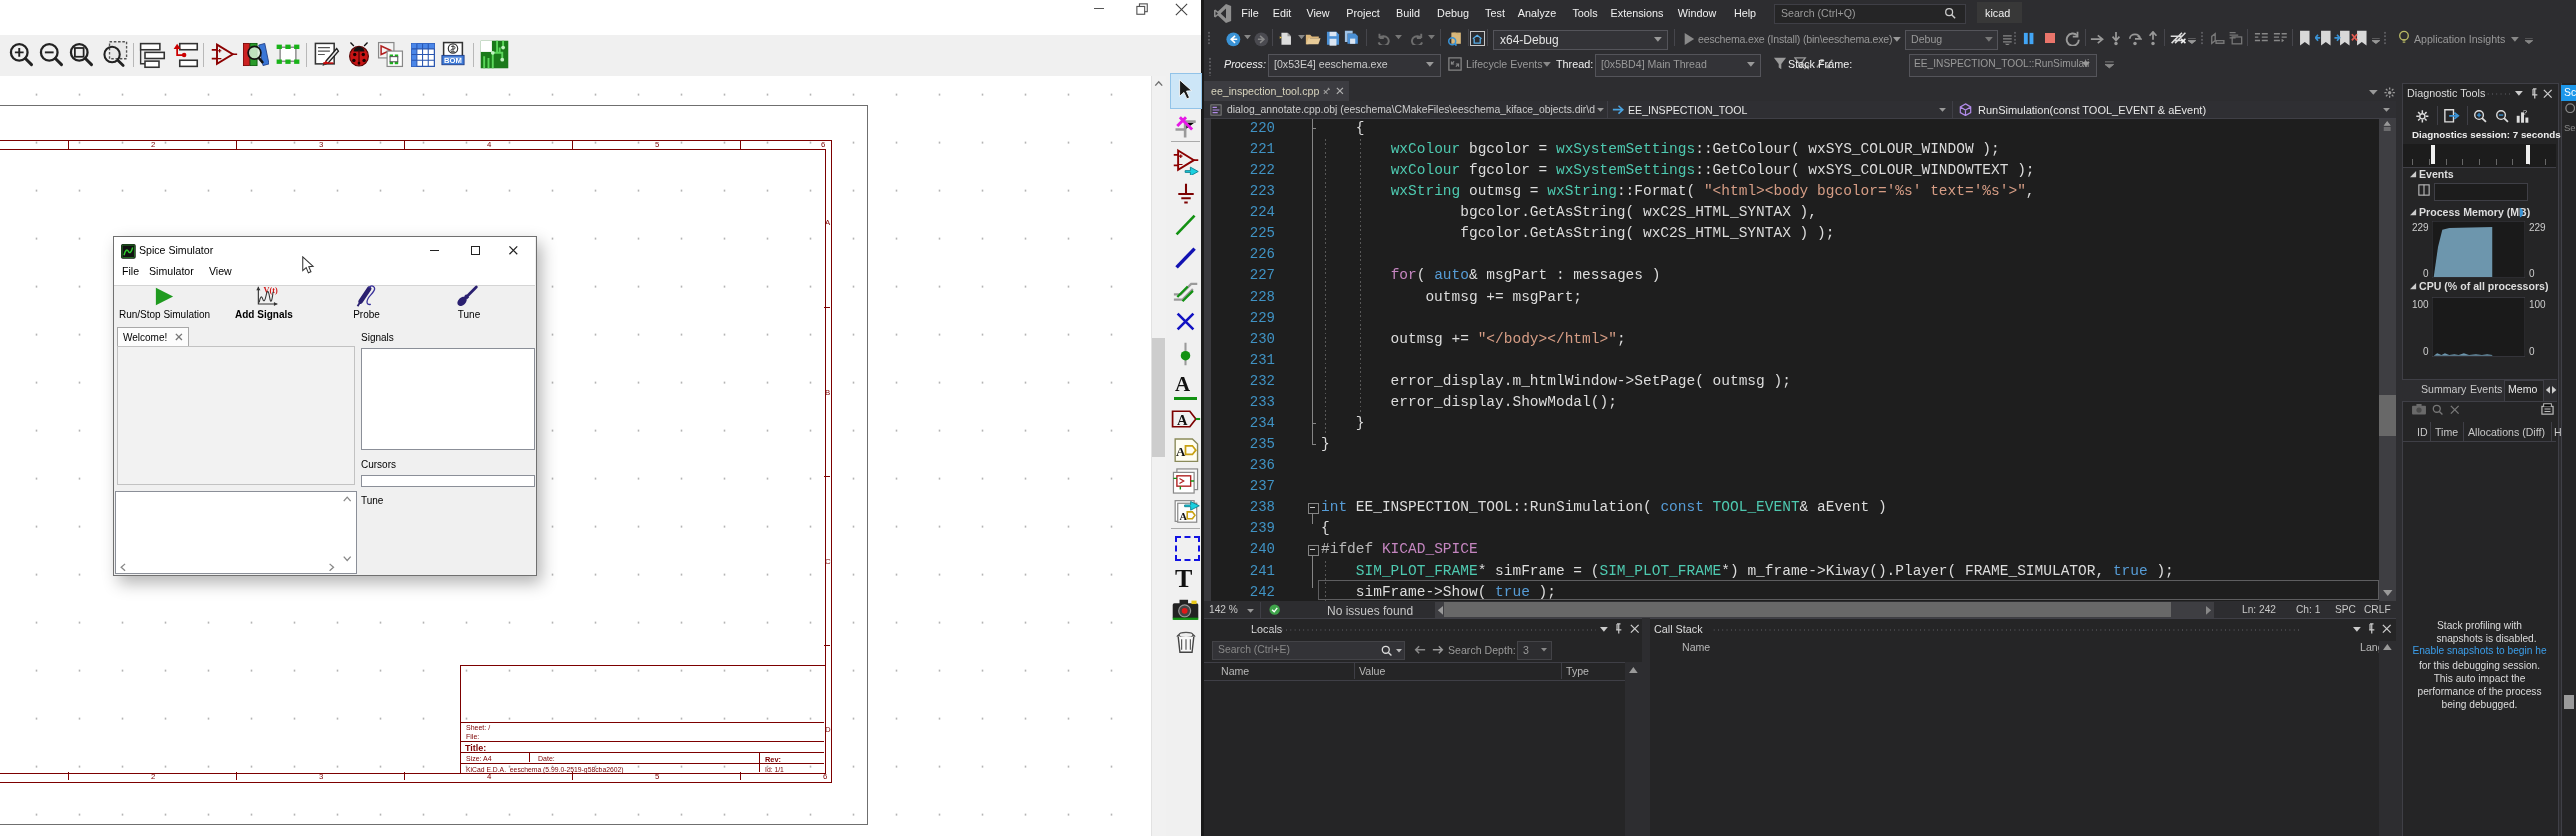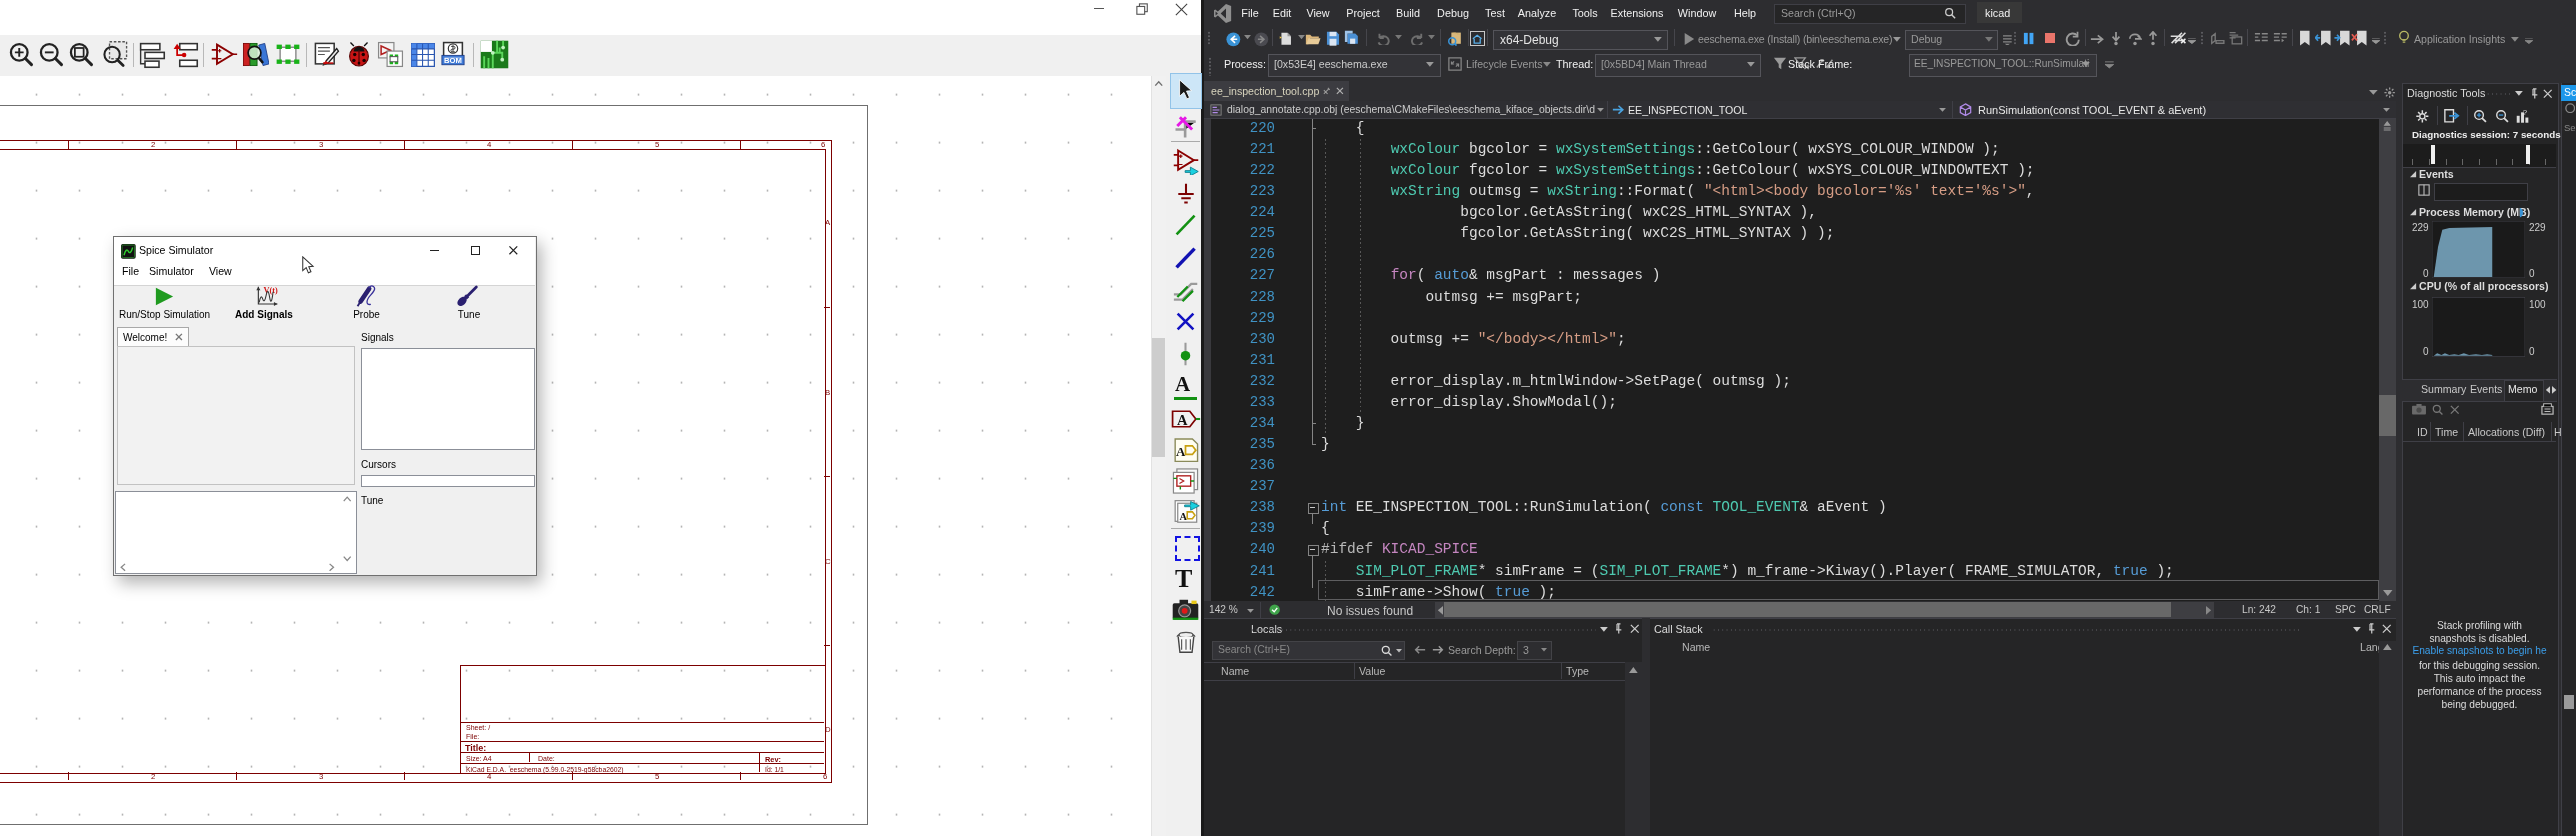--- a/index.html
+++ b/index.html
@@ -529,21 +529,21 @@
     </svg>
     <div class="abs dim" style="left:2414px;top:33px;font-size:10.6px;">Application Insights</div>
     <svg class="abs" style="left:2511px;top:37px;" width="7.8" height="5.2" viewBox="0 0 9 6">
       <path d="M0 0 h9 l-4.5 5.5 z" fill="#888"></path>
     </svg>
     <svg class="abs" style="left:2525px;top:38px;" width="7.8" height="6" viewBox="0 0 9 7">
       <path d="M0 0 h9 M0 3 h9 l-4.5 3.5 z" fill="#888" stroke="#888" stroke-width="1"></path>
     </svg>
     <div class="abs" style="left:1204px;top:50px;width:1372px;height:31px;background:#2d2d30;"></div>
     <div class="abs" style="left:1208px;top:57px;width:3.5px;height:19px;background-image:radial-gradient(circle,#5a5a5e 0.9px,transparent 1.1px);background-size:3.5px 3.5px;"></div>
-    <div class="abs vs-txt" style="left:1224px;top:58px;">Process:</div>
+    <div class="abs vs-txt" style="left:1224px;top:58px;font-style:italic;">Process:</div>
     <div class="abs combo" style="left:1268px;top:54px;width:171px;height:21px;"></div>
     <div class="abs" style="left:1274px;top:58px;font-size:10.6px;color:#ccc;">[0x53E4] eeschema.exe</div>
     <svg class="abs" style="left:1426px;top:62px;" width="7.8" height="5.2" viewBox="0 0 9 6">
       <path d="M0 0 h9 l-4.5 5.5 z" fill="#999"></path>
     </svg>
     <svg class="abs" style="left:1448px;top:57px;" width="14" height="14" viewBox="0 0 16 16">
       <rect x="1" y="1" width="14" height="14" fill="none" stroke="#888" stroke-width="1.4"></rect>
       <path d="M4 8 l3 -3 M12 8 l-3 3" stroke="#888" stroke-width="1.4"></path>
       <path d="M4 5 v3 h3 M12 11 v-3 h-3" fill="none" stroke="#888" stroke-width="1.4"></path>
     </svg>
@@ -882,21 +882,21 @@
     </svg>
     <div class="abs" style="left:2403px;top:422px;width:153px;height:19px;background:#252526;border-bottom:0.9px solid #3f3f46;"></div>
     <div class="abs" style="left:2417px;top:426px;font-size:10.6px;color:#c8c8c8;">ID</div>
     <div class="abs" style="left:2430px;top:422px;width:0.9px;height:19px;background:#3f3f46;"></div>
     <div class="abs" style="left:2435px;top:426px;font-size:10.6px;color:#c8c8c8;">Time</div>
     <div class="abs" style="left:2463px;top:422px;width:0.9px;height:19px;background:#3f3f46;"></div>
     <div class="abs" style="left:2468px;top:426px;font-size:10.6px;color:#c8c8c8;">Allocations (Diff)</div>
     <div class="abs" style="left:2551px;top:422px;width:0.9px;height:19px;background:#3f3f46;"></div>
     <div class="abs" style="left:2554px;top:426px;font-size:10.6px;color:#c8c8c8;">He</div>
     <div class="abs" style="left:2402px;top:620px;width:155px;text-align:center;font-size:10.2px;color:#dcdcdc;">Stack profiling with</div>
-    <div class="abs" style="left:2402px;top:633px;width:155px;text-align:center;font-size:10.2px;color:#dcdcdc;">snapshots is disabled.</div>
+    <div class="abs" style="left:2402px;top:633px;width:155px;text-align:center;font-size:10.2px;color:#dcdcdc;padding-left:7px;">snapshots is disabled.</div>
     <div class="abs" style="left:2402px;top:645px;width:155px;text-align:center;font-size:10.2px;color:#3b9eea;">Enable snapshots to begin he</div>
     <div class="abs" style="left:2402px;top:660px;width:155px;text-align:center;font-size:10.2px;color:#dcdcdc;">for this debugging session.</div>
     <div class="abs" style="left:2402px;top:673px;width:155px;text-align:center;font-size:10.2px;color:#dcdcdc;">This auto impact the</div>
     <div class="abs" style="left:2402px;top:686px;width:155px;text-align:center;font-size:10.2px;color:#dcdcdc;">performance of the process</div>
     <div class="abs" style="left:2402px;top:699px;width:155px;text-align:center;font-size:10.2px;color:#dcdcdc;">being debugged.</div>
     <div class="abs" style="left:2561px;top:83px;width:14.7px;height:753px;background:#252526;border-left:0.9px solid #3f3f46;"></div>
     <div class="abs" style="left:2561px;top:85px;width:14.7px;height:15.6px;background:#1c97ea;"></div>
     <div class="abs" style="left:2564px;top:87px;font-size:10.4px;color:#fff;">Sc</div>
     <svg class="abs" style="left:2565px;top:103px;" width="10.4" height="10.4" viewBox="0 0 12 12">
       <circle cx="6" cy="6" r="5" fill="none" stroke="#888" stroke-width="1.5"></circle>

